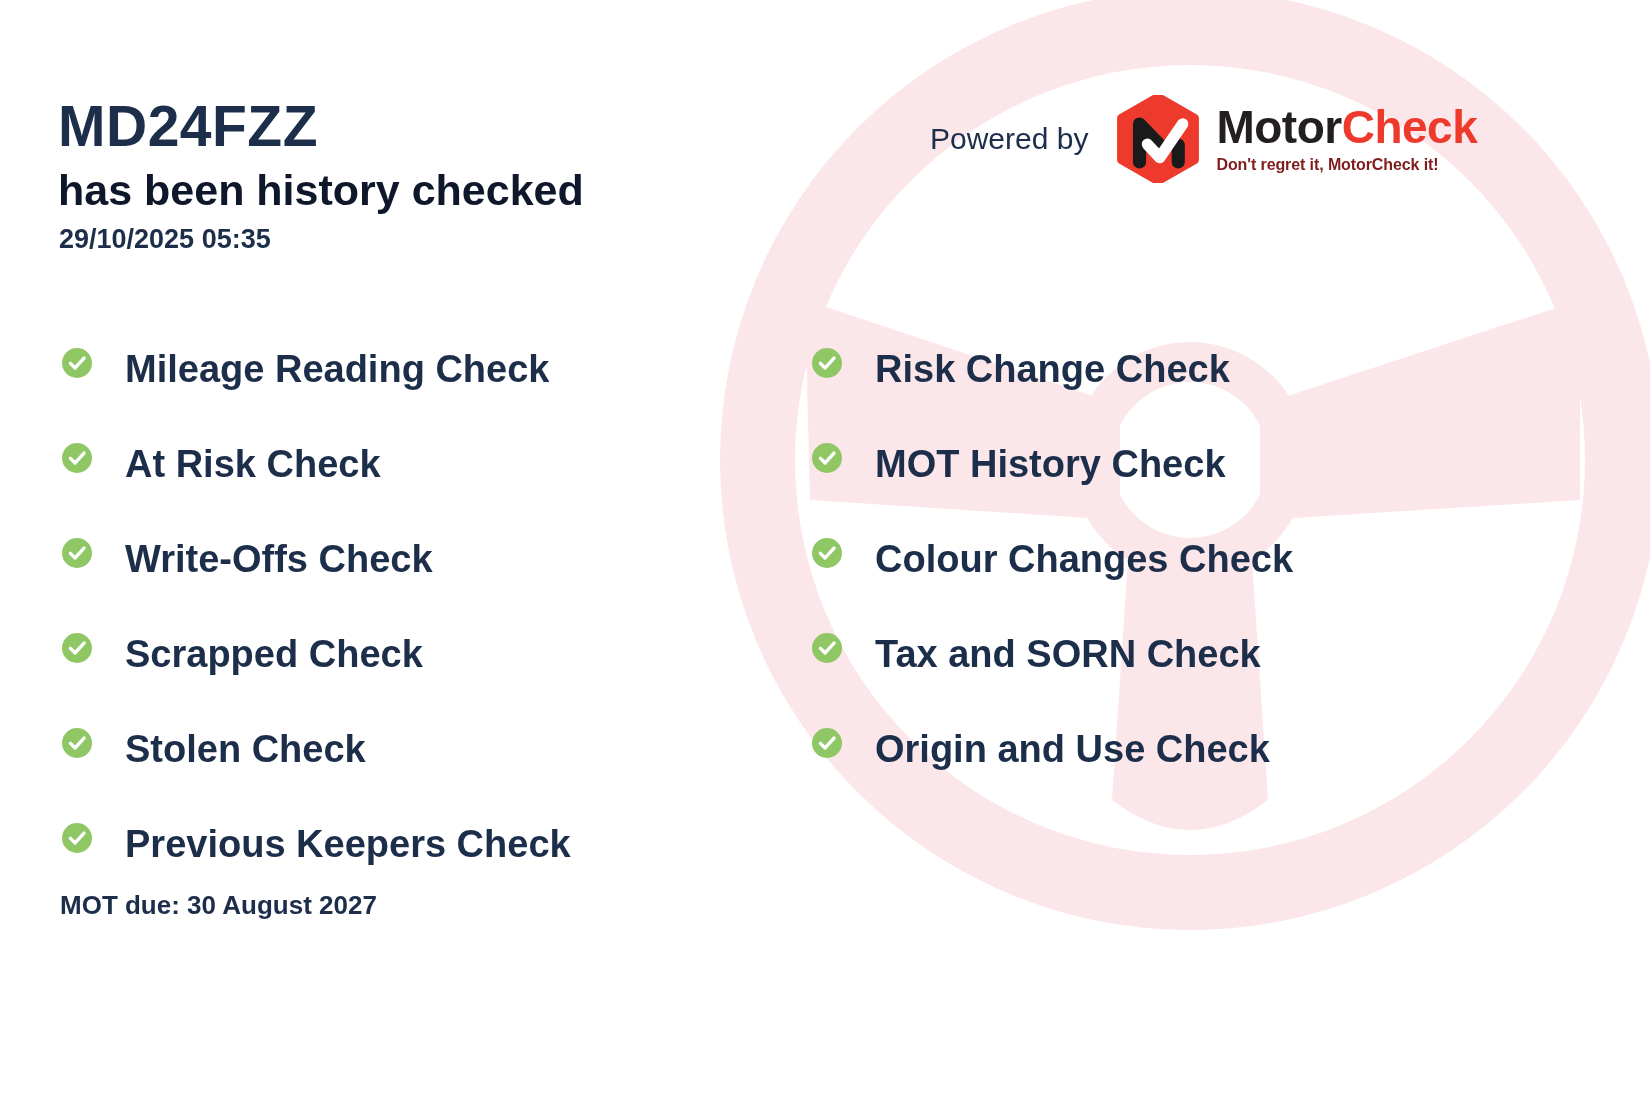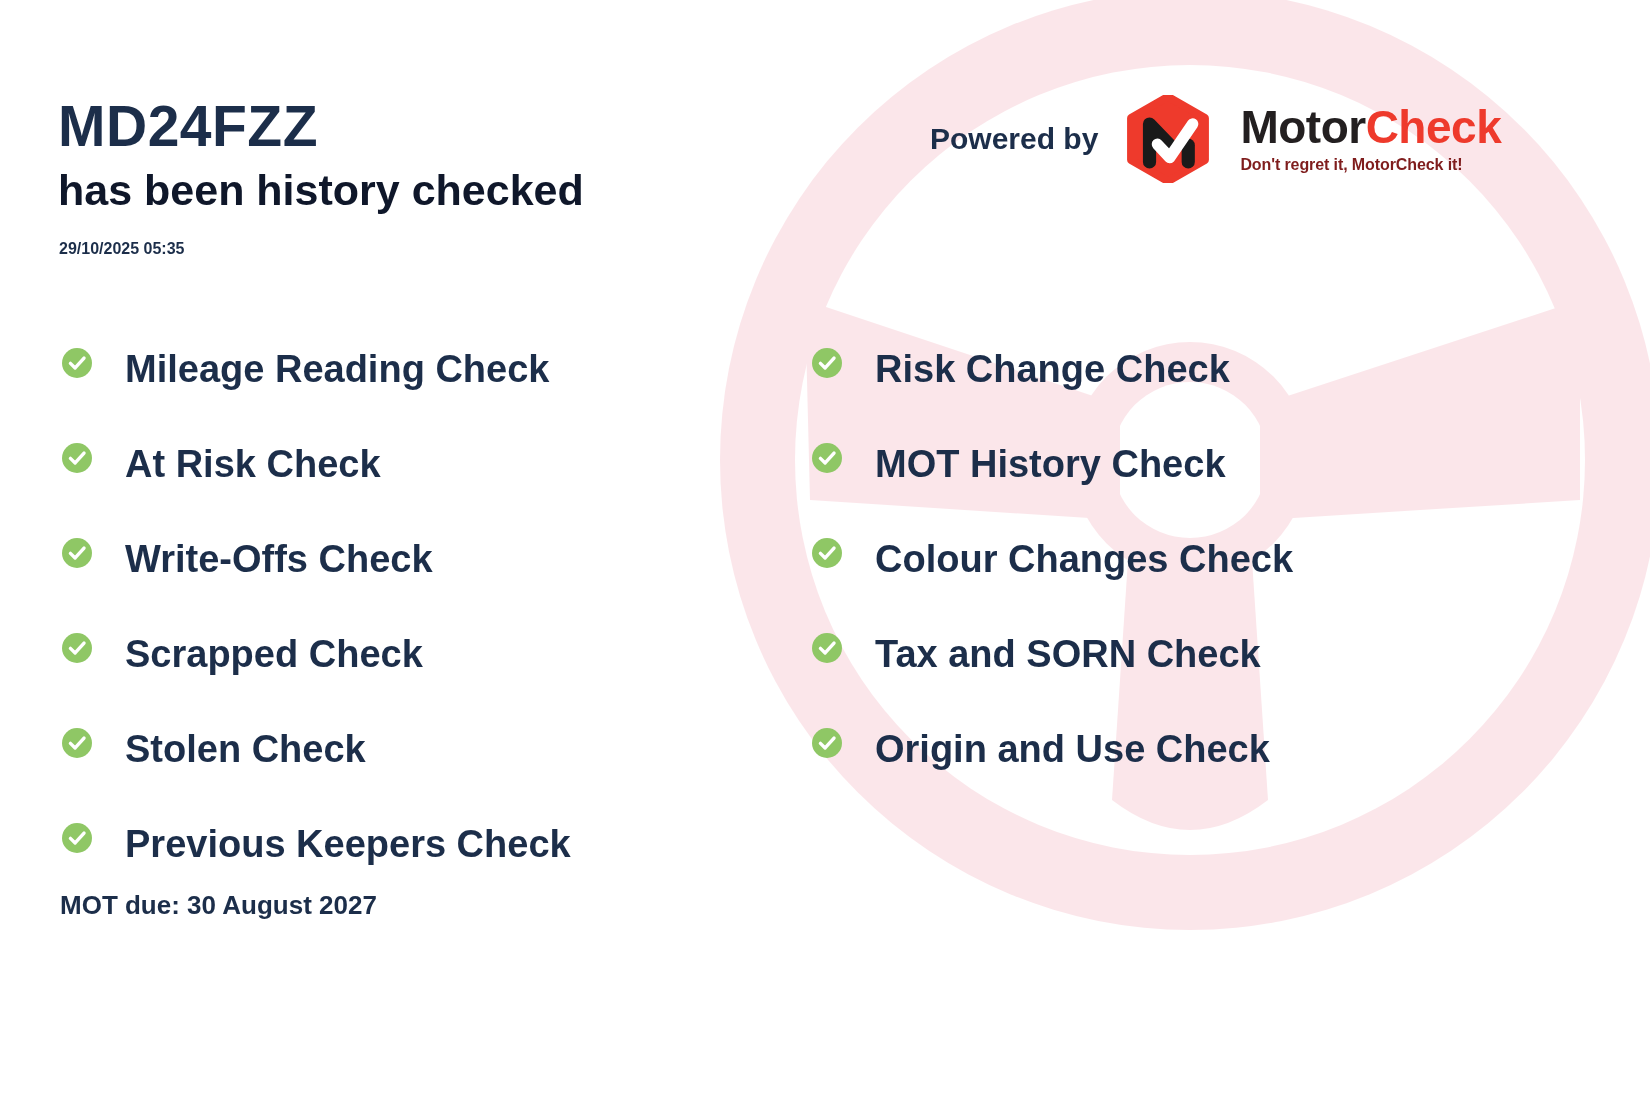--- a/index.html
+++ b/index.html
@@ -58,46 +58,46 @@
   }
   .plate-subtitle {
     font-size: 43px;
     font-weight: 700;
     color: #0f172a;
     line-height: 1.18;
     margin: 10px 0 0 0;
     white-space: nowrap;
   }
   .plate-timestamp {
-    font-size: 16px;
-    font-weight: 700;
-    color: #1c2e4a;
-    margin: 24px 0 0 1px;
+    font-size: 27px;
+    font-weight: 700;
+    color: #1c2e4a;
+    margin: 8px 0 0 1px;
     white-space: nowrap;
   }
 
   
   .powered-block {
     position: absolute;
     left: 930px;
     top: 95px;
     display: flex;
     align-items: center;
     gap: 26px;
   }
   .powered-label {
     font-size: 30px;
-    font-weight: 700;
+    font-weight: 400;
     color: #1c2e4a;
     white-space: nowrap;
   }
   .logo-lockup {
     display: flex;
     align-items: center;
-    gap: 28px;
+    gap: 14px;
   }
   .logo-mark {
     width: 88px;
     height: 88px;
     flex: 0 0 auto;
     display: block;
   }
   .logo-wordmark {
     display: flex;
     flex-direction: column;

